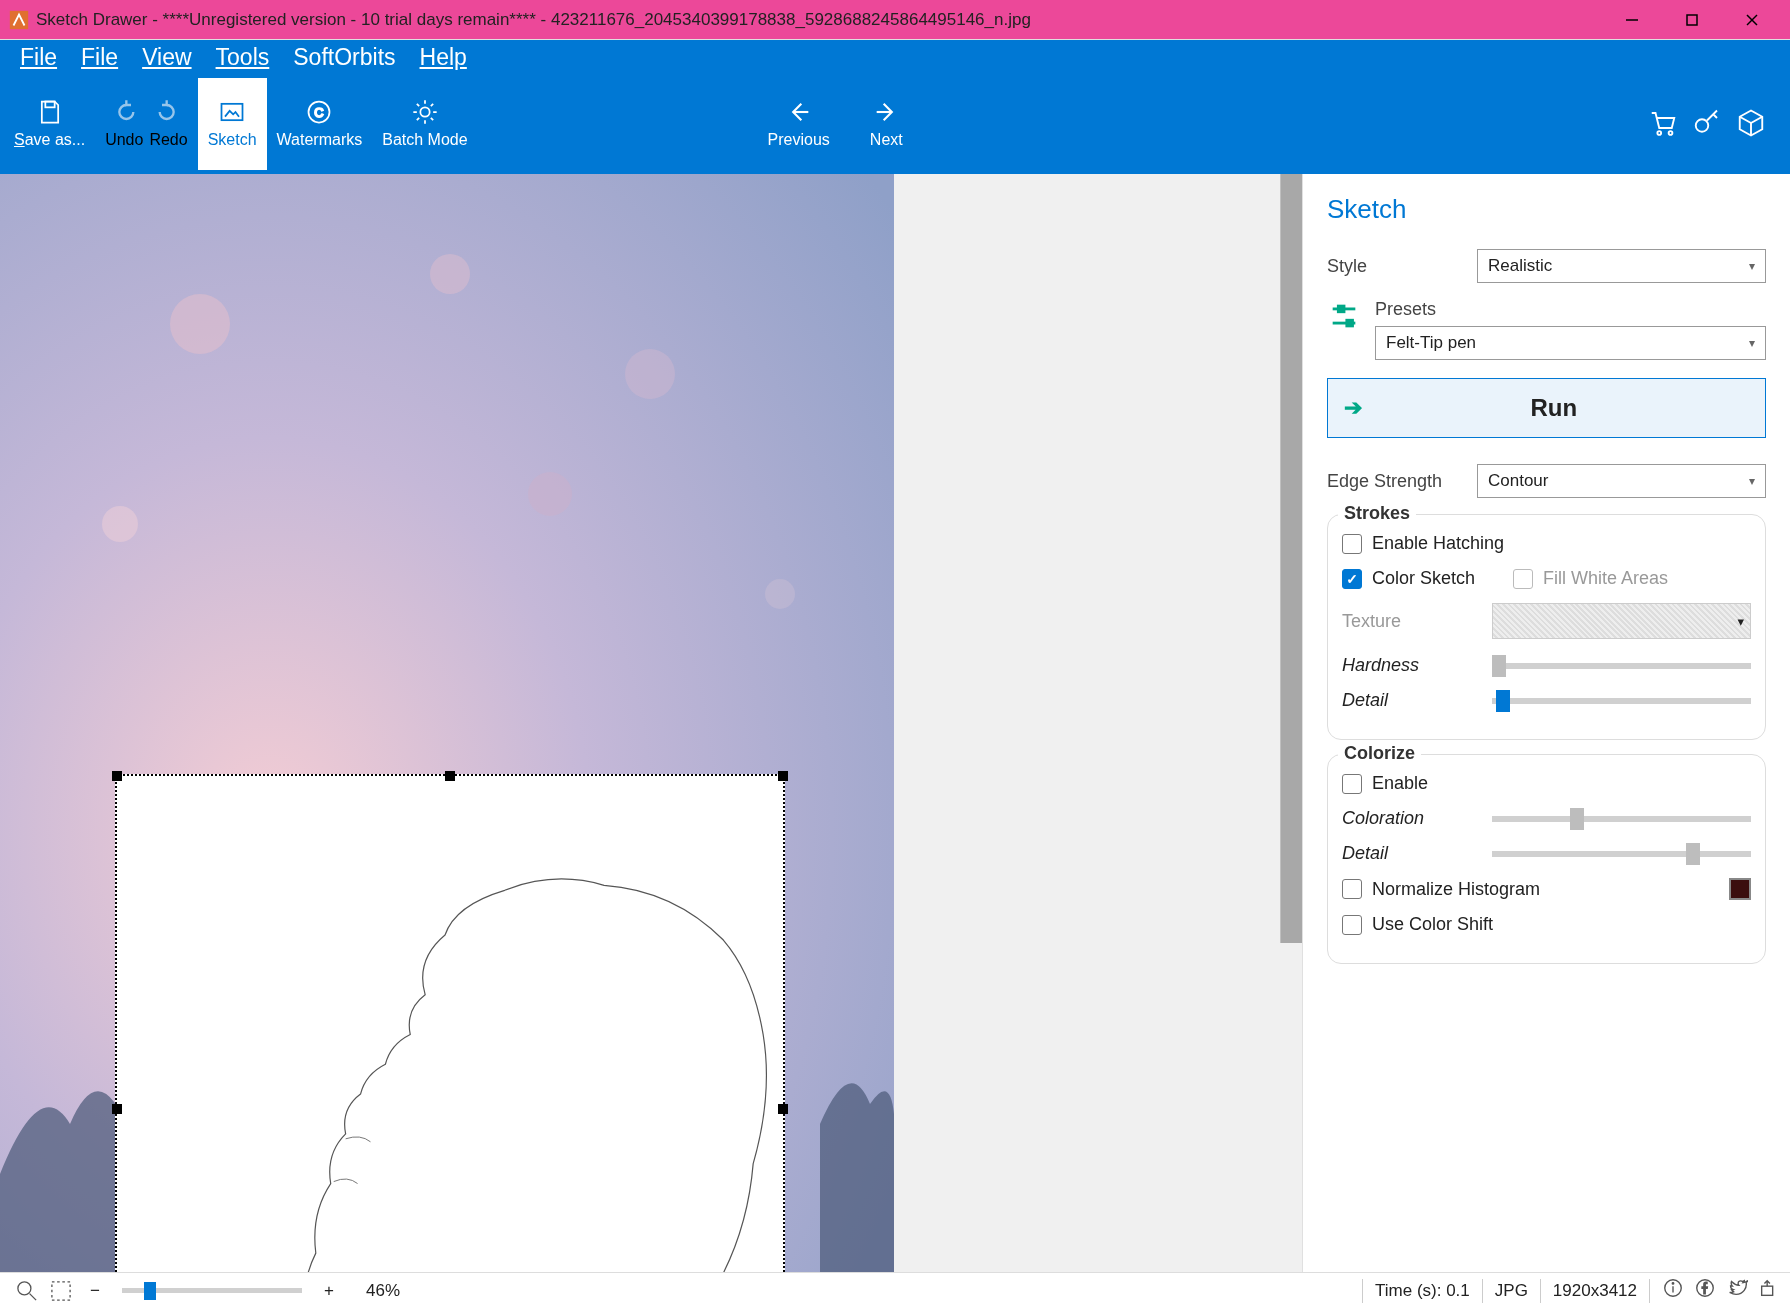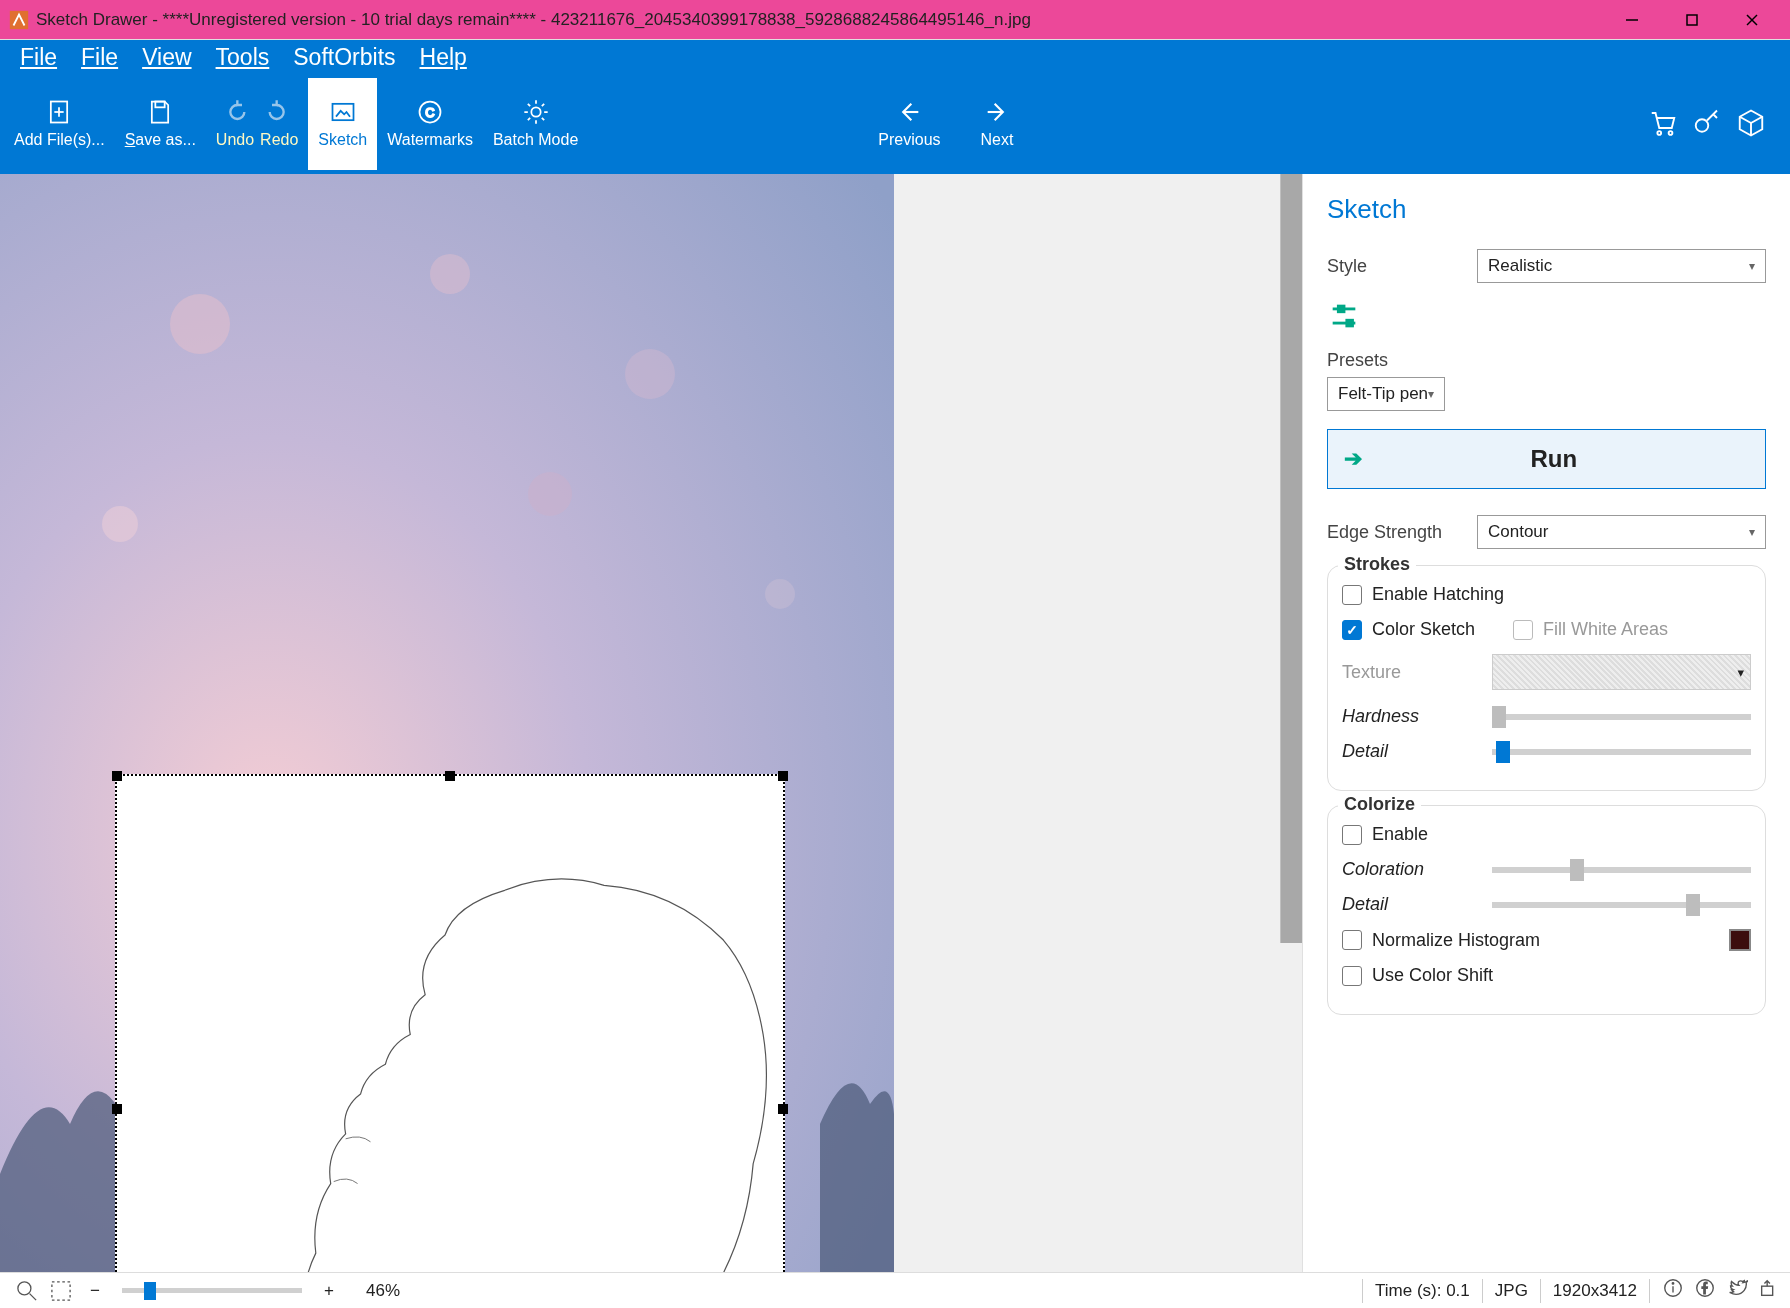--- a/index.html
+++ b/index.html
@@ -14,21 +14,21 @@
 .titlebar .win-btn svg { width: 16px; height: 16px; }
 
 
 .menubar { height: 34px; background: #0078d4; display: flex; align-items: center; padding: 0 8px; }
 .menubar .menu-item { color: #fff; padding: 4px 12px; font-size: 23px; cursor: pointer; }
 .menubar .menu-item u { text-decoration: underline; }
 
 
 .toolbar { height: 100px; background: #0078d4; display: flex; align-items: center; padding: 0 4px; }
 .toolbar .tool-btn { display: flex; flex-direction: column; align-items: center; justify-content: center; color: #fff; padding: 4px 10px; height: 92px; cursor: pointer; font-size: 16px; text-align: center; line-height: 1.2; }
-.toolbar .tool-btn.disabled { color: #fef9c3; align-items: center; }
+.toolbar .tool-btn.disabled { color: #000000; align-items: center; }
 .toolbar .tool-btn.active { background: #fff; color: #0078d4; }
 .toolbar .tool-btn svg { width: 28px; height: 28px; margin-bottom: 4px; }
 .toolbar .tool-btn .lbl u { text-decoration: underline; }
 .toolbar-spacer { flex: 1; }
 .toolbar-right { display: flex; gap: 14px; padding-right: 20px; }
 .toolbar-right svg { width: 30px; height: 30px; stroke: #fff; fill: none; stroke-width: 1.5; }
 .nav-group { display: flex; gap: 20px; margin-left: 280px; }
 
 
 .main { flex: 1; display: flex; overflow: hidden; }
@@ -47,21 +47,21 @@
 .handle.mr { right: -5px; top: 50%; margin-top: -5px; }
 
 
 .sidebar { width: 488px; background: #fff; padding: 20px 24px 10px 24px; overflow-y: auto; border-left: 1px solid #e0e0e0; }
 .sidebar h2 { color: #0078d4; font-weight: 400; font-size: 26px; margin-bottom: 24px; }
 .form-row { display: flex; align-items: center; margin-bottom: 16px; }
 .form-row .label { width: 150px; font-size: 18px; color: #444; }
 .form-row .label.disabled { color: #999; }
 .select { flex: 1; height: 34px; border: 1px solid #999; background: #fff; padding: 0 10px; font-size: 17px; display: flex; align-items: center; justify-content: space-between; }
 .select .chev { font-size: 12px; color: #666; }
-.presets-row { display: flex; align-items: flex-start; gap: 14px; margin-bottom: 18px; flex-direction: column; }
+.presets-row { display: flex; align-items: flex-start; gap: 14px; margin-bottom: 18px; }
 .presets-icon svg { width: 34px; height: 34px; }
 .presets-col { flex: 1; }
 .presets-col .plabel { font-size: 18px; color: #444; margin-bottom: 6px; }
 .run-btn { width: 100%; height: 60px; border: 1px solid #0078d4; background: #eaf3fb; display: flex; align-items: center; font-size: 24px; font-weight: 600; cursor: pointer; margin-bottom: 26px; }
 .run-btn .arrow { margin: 0 16px; color: #00a887; font-size: 22px; }
 .run-btn .txt { flex: 1; text-align: center; padding-right: 36px; }
 
 .group { border: 1px solid #ddd; border-radius: 14px; padding: 18px 14px 14px 14px; margin-bottom: 14px; position: relative; }
 .group .group-title { position: absolute; top: -12px; left: 10px; background: #fff; padding: 0 6px; font-size: 18px; font-weight: 600; color: #333; }
 .check-row { display: flex; align-items: center; margin-bottom: 14px; font-size: 18px; }
@@ -123,28 +123,20 @@
 <div class="menubar">
   <span class="menu-item"><u>File</u></span>
   <span class="menu-item"><u>File</u></span>
   <span class="menu-item"><u>View</u></span>
   <span class="menu-item"><u>Tools</u></span>
   <span class="menu-item">SoftOrbits</span>
   <span class="menu-item"><u>Help</u></span>
 </div>
 
 <div class="toolbar">
-  <div class="tool-btn">
-    <svg viewBox="0 0 24 24" stroke="#fff" fill="none" stroke-width="1.5">
-        <rect x="5" y="3" width="14" height="18"></rect>
-        <line x1="12" y1="8" x2="12" y2="16"></line>
-        <line x1="8" y1="12" x2="16" y2="12"></line>
-      </svg>
-    <span class="lbl">Add File(s)...</span>
-  </div>
   <div class="tool-btn">
     <svg viewBox="0 0 24 24" stroke="#fff" fill="none" stroke-width="1.5">
         <path d="M5 3h11l3 3v15H5z"></path>
         <rect x="8" y="3" width="8" height="5"></rect>
       </svg>
     <span class="lbl"><u>S</u>ave as...</span>
   </div>
   <div class="tool-btn disabled">
     <svg viewBox="0 0 24 24" stroke="#97c5ea" fill="none" stroke-width="2">
         <path d="M14 6 A6 6 0 1 0 20 12"></path>

